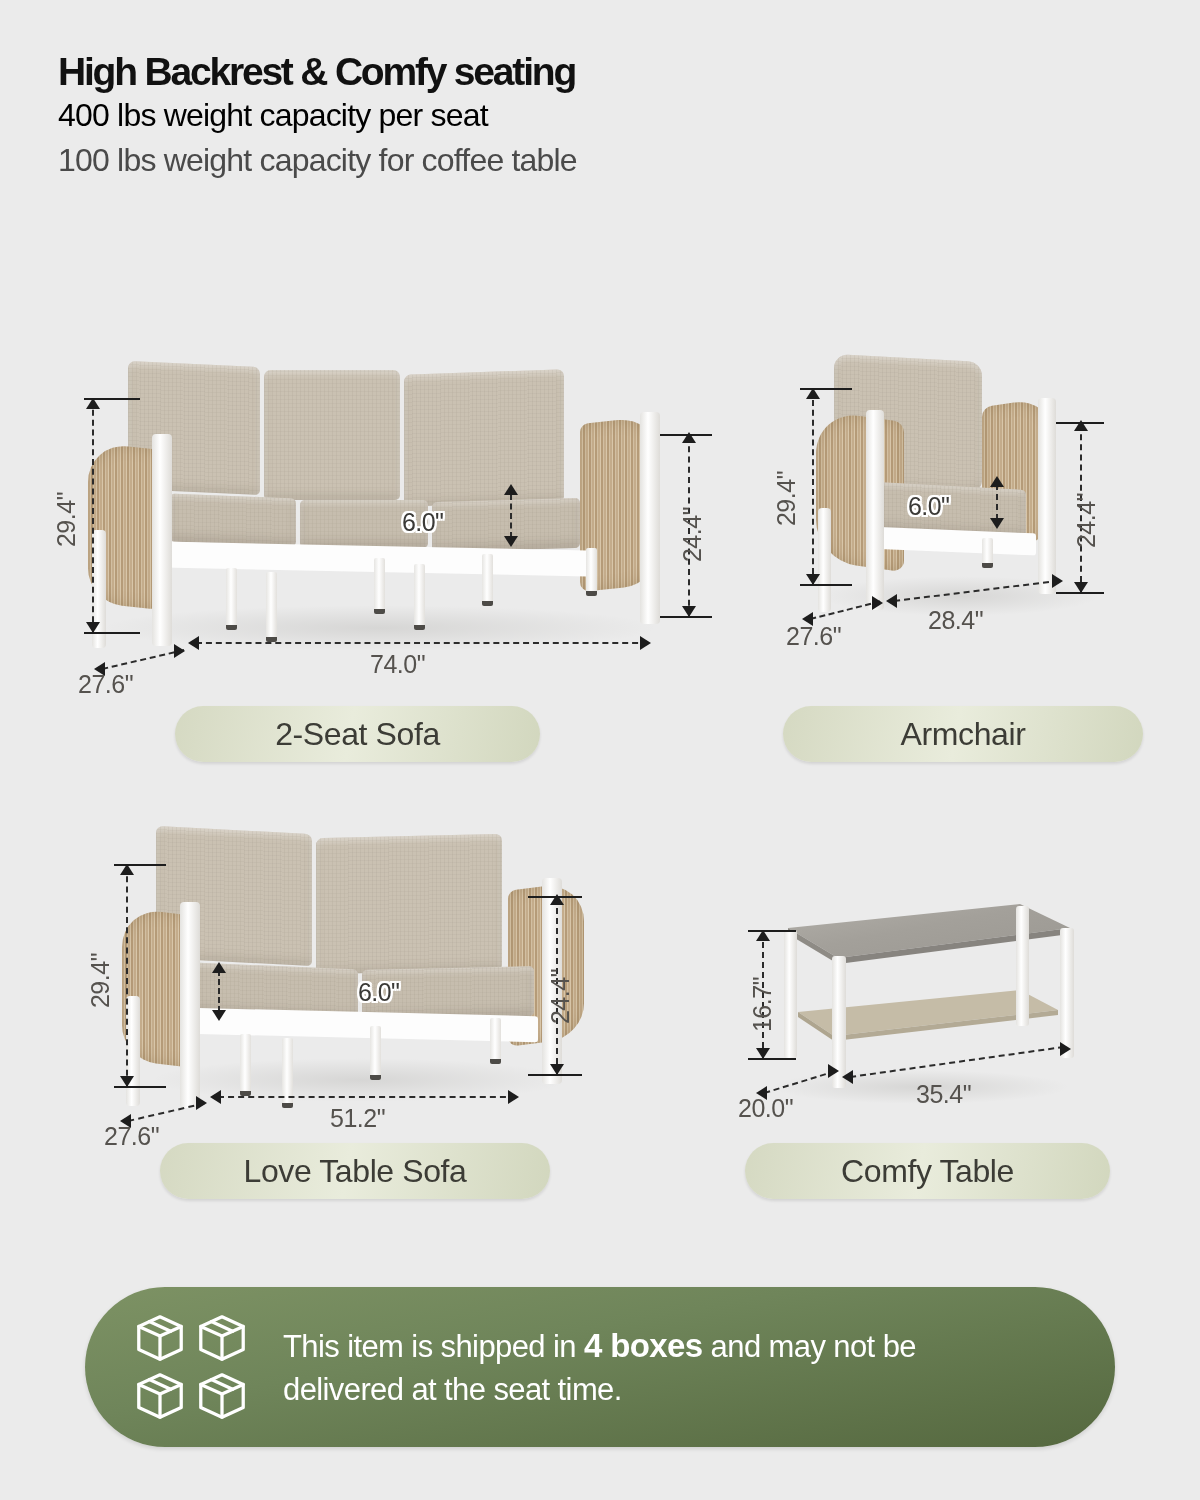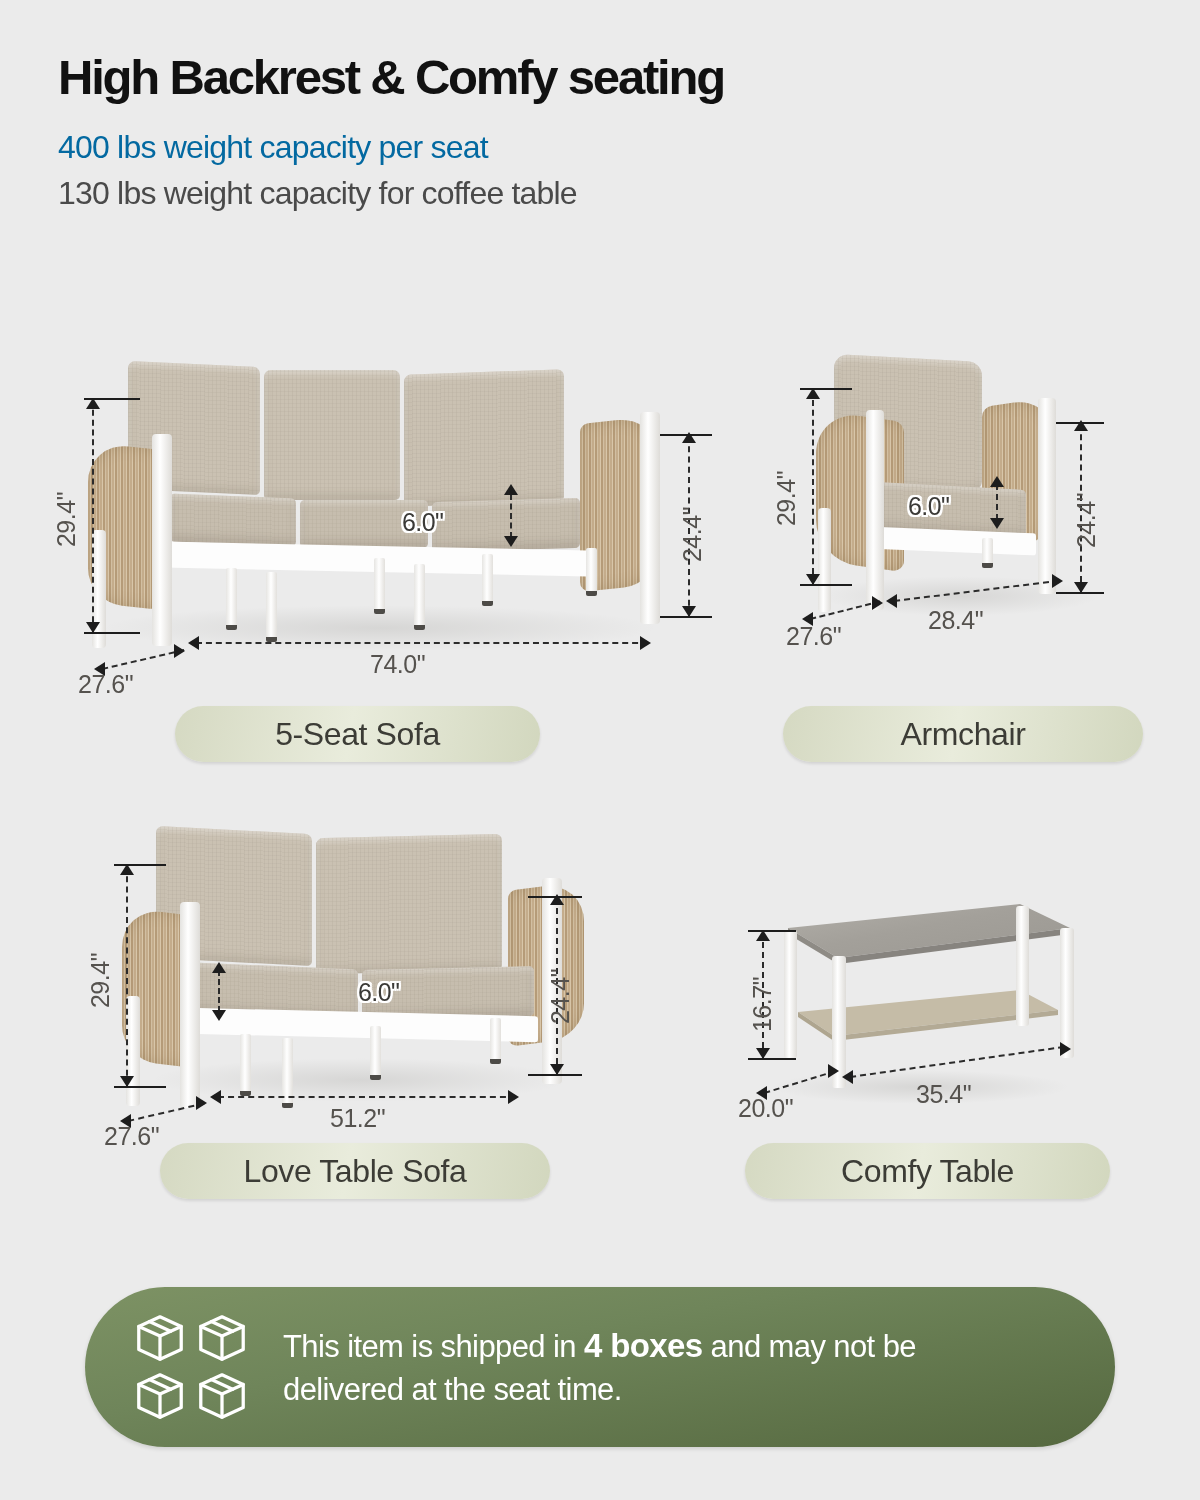--- a/index.html
+++ b/index.html
@@ -7,33 +7,32 @@
   body {
     background: #ebebeb;
     font-family: "Liberation Sans", sans-serif;
     position: relative;
     overflow: hidden;
   }
 
   
   .header { position: absolute; left: 58px; top: 52px; width: 1100px; }
   .title {
-    font-size: 49px;
+    font-size: 39px;
     font-weight: bold;
     letter-spacing: -2.2px;
     color: #111111;
     line-height: 1.05;
     white-space: nowrap;
   }
   .sub {
     font-size: 32px;
-    color: #0369a1;
+    color: #000000;
     letter-spacing: -0.8px;
     line-height: 1.42;
-    margin-top: 22px;
   }
   .sub2 { font-size: 32px; color: #4a4a4a; letter-spacing: -0.8px; line-height: 1.42; }
 
   
   .cell { position: absolute; }
   #cell-sofa      { left: 40px;  top: 350px;  width: 660px; height: 330px; }
   #cell-armchair  { left: 770px; top: 350px;  width: 400px; height: 290px; }
   #cell-loveseat  { left: 90px;  top: 820px;  width: 560px; height: 310px; }
   #cell-table     { left: 720px; top: 890px;  width: 400px; height: 230px; }
 
@@ -165,21 +164,21 @@
     letter-spacing: -0.6px;
   }
   .banner-text b { font-weight: bold; font-size: 33px; }
 </style>
 </head>
 <body>
 
 <div class="header">
   <div class="title">High Backrest &amp; Comfy seating</div>
   <div class="sub">400 lbs weight capacity per seat</div>
-  <div class="sub2">130 lbs weight capacity for coffee table</div>
+  <div class="sub2">100 lbs weight capacity for coffee table</div>
 </div>
 
 <div class="cell" id="cell-sofa">
   <div class="scene">
     <div class="shadow-ground" style="left:60px; top:255px; width:560px; height:46px;"></div>
 
     <div class="cushion" style="left:88px;  top:14px;  width:132px; height:128px; transform:skewY(2.6deg);"></div>
     <div class="cushion" style="left:224px; top:20px;  width:136px; height:130px;"></div>
     <div class="cushion" style="left:364px; top:22px;  width:160px; height:132px; transform:skewY(-2deg);"></div>
 
@@ -376,21 +375,21 @@
     <div class="dim-label" style="left:18px; top:204px;">20.0"</div>
 
     <div class="dim-diag" style="left:130px; top:186px; width:216px; transform:rotate(-8deg);"></div>
     <div class="cap left" style="left:122px; top:180px;"></div>
     <div class="cap right" style="left:340px; top:152px;"></div>
     <div class="dim-label" style="left:196px; top:190px;">35.4"</div>
   </div>
 </div>
 
 <div class="pill" id="pill-sofa">
-  <span>5-Seat Sofa</span>
+  <span>2-Seat Sofa</span>
 </div>
 <div class="pill" id="pill-armchair">
   <span>Armchair</span>
 </div>
 <div class="pill" id="pill-loveseat">
   <span>Love Table Sofa</span>
 </div>
 <div class="pill" id="pill-table">
   <span>Comfy Table</span>
 </div>

